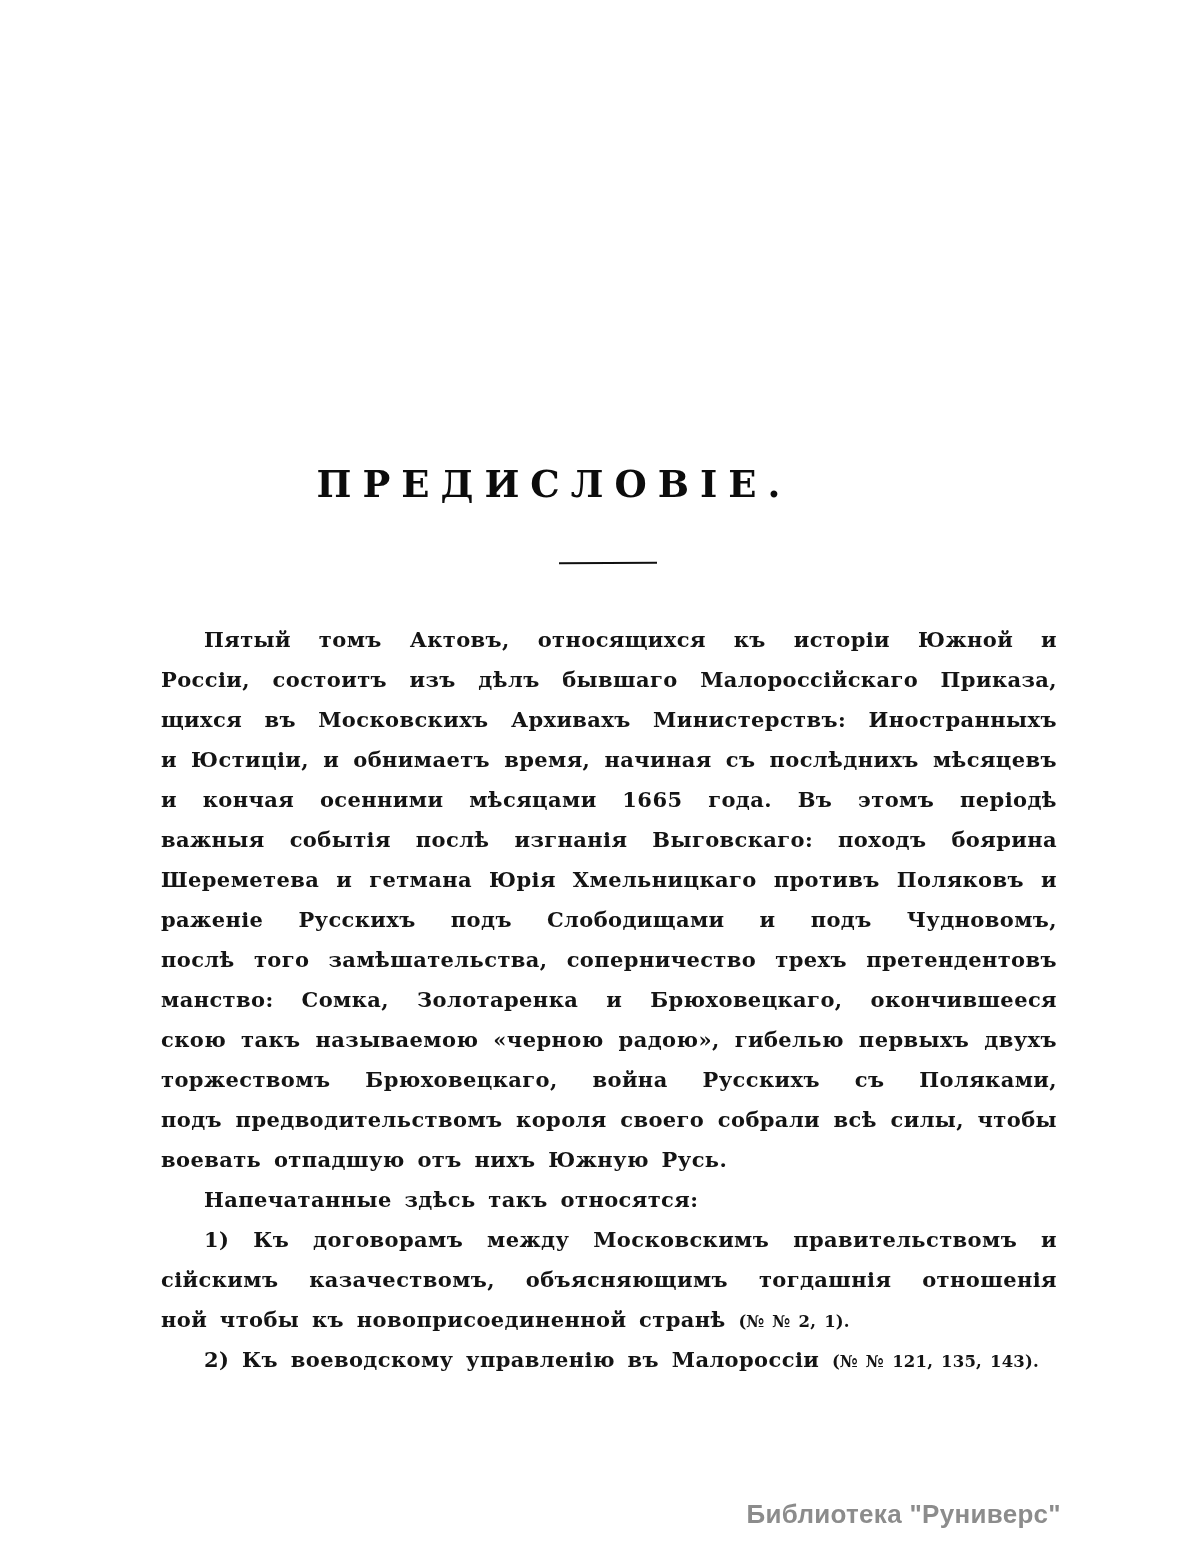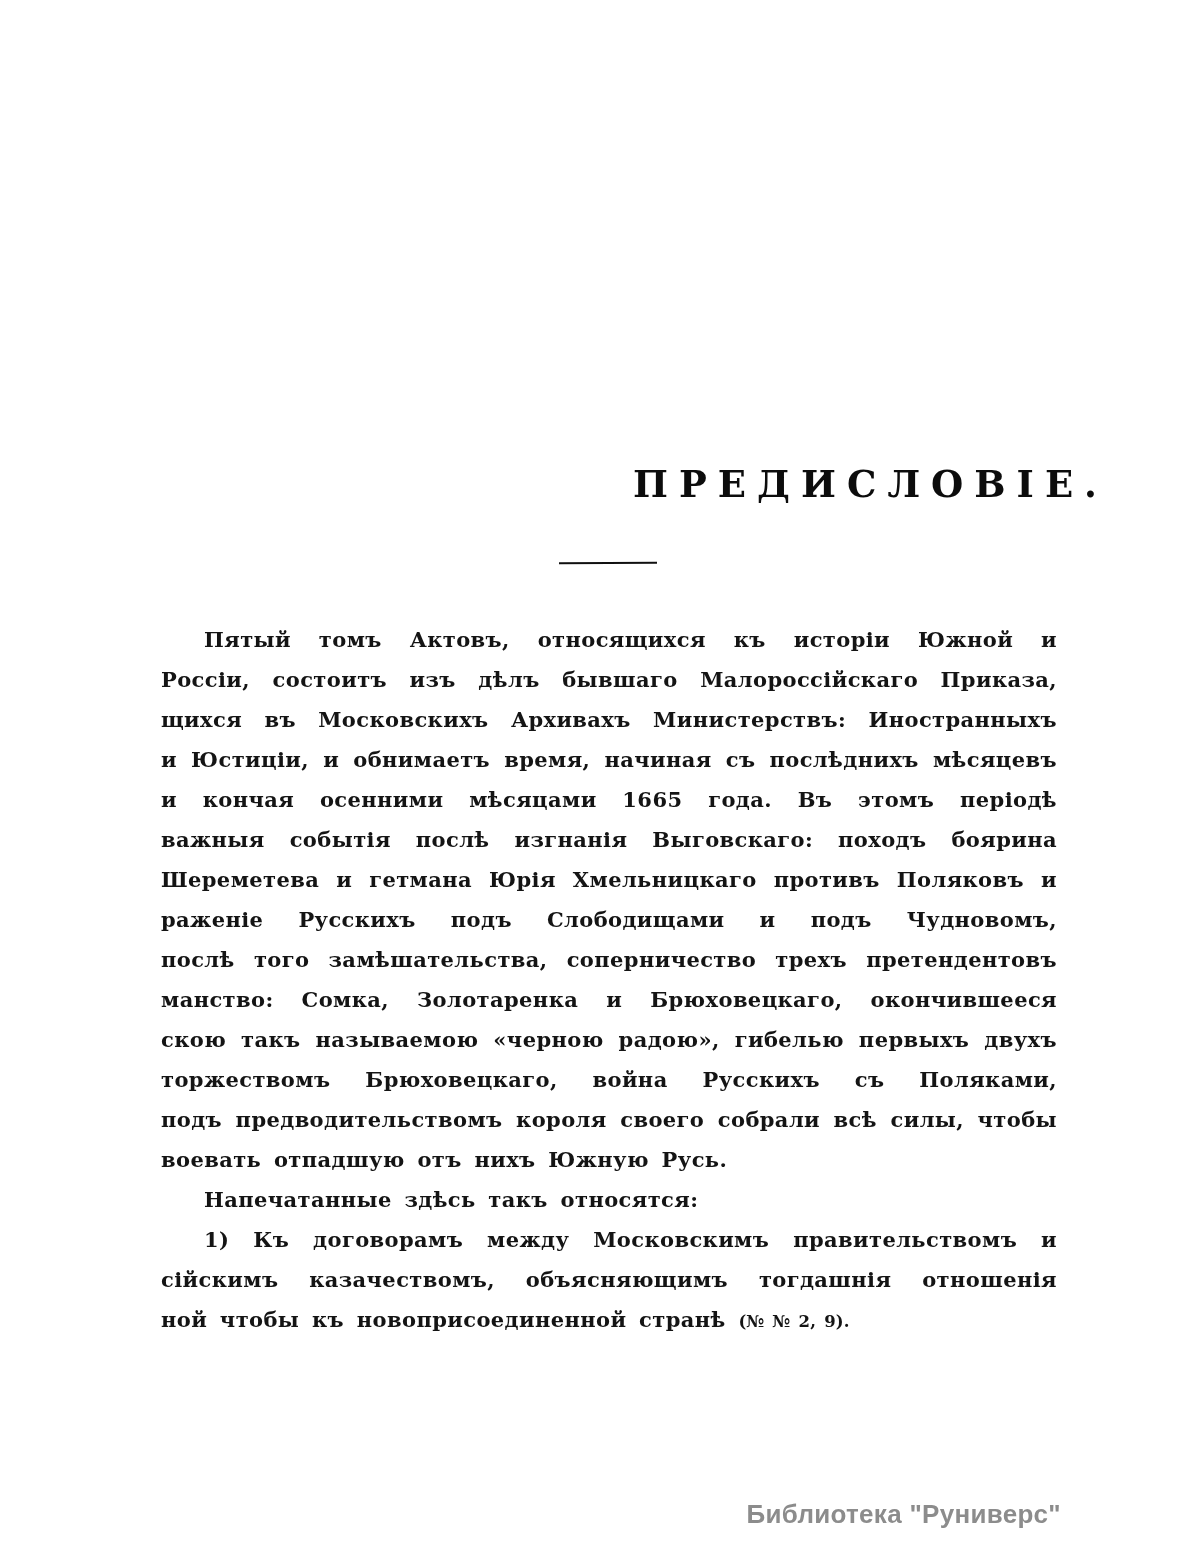--- a/index.html
+++ b/index.html
@@ -14,21 +14,21 @@
     background: #ffffff;
     overflow: hidden;
     font-family: "DejaVu Serif", serif;
     color: #121212;
   }
   .doc-title {
     position: absolute;
     top: 462px;
     left: 0;
     width: 1108px;
-    text-align: right;
+    text-align: center;
     font-size: 37px;
     font-weight: bold;
     letter-spacing: 11px;
     white-space: nowrap;
     color: #0c0c0c;
   }
   .divider {
     position: absolute;
     top: 562px;
     left: 559px;
@@ -109,22 +109,28 @@
 
     <div>
       <div class="line last indent">Напечатанные здѣсь такъ относятся:</div>
     </div>
 
     <div>
       <div class="line indent">1) Къ договорамъ между Московскимъ правительствомъ и Малорос-</div>
       <div class="line">сійскимъ казачествомъ, объясняющимъ тогдашнія отношенія централь-</div>
       <div class="line last">
         <span>ной чтобы къ новоприсоединенной странѣ</span>
-        <span class="ref">(№ № 2, 9).</span>
+        <span class="ref">(№ № 2, 1).</span>
       </div>
     </div>
 
+    <div>
+      <div class="line last indent">
+        <span>2) Къ воеводскому управленію въ Малороссіи</span>
+        <span class="ref">(№ № 121, 135, 143).</span>
+      </div>
+    </div>
 
   </div>
 
   <div class="watermark">Библиотека "Руниверс"</div>
 
 </div>
 
 </body></html>

